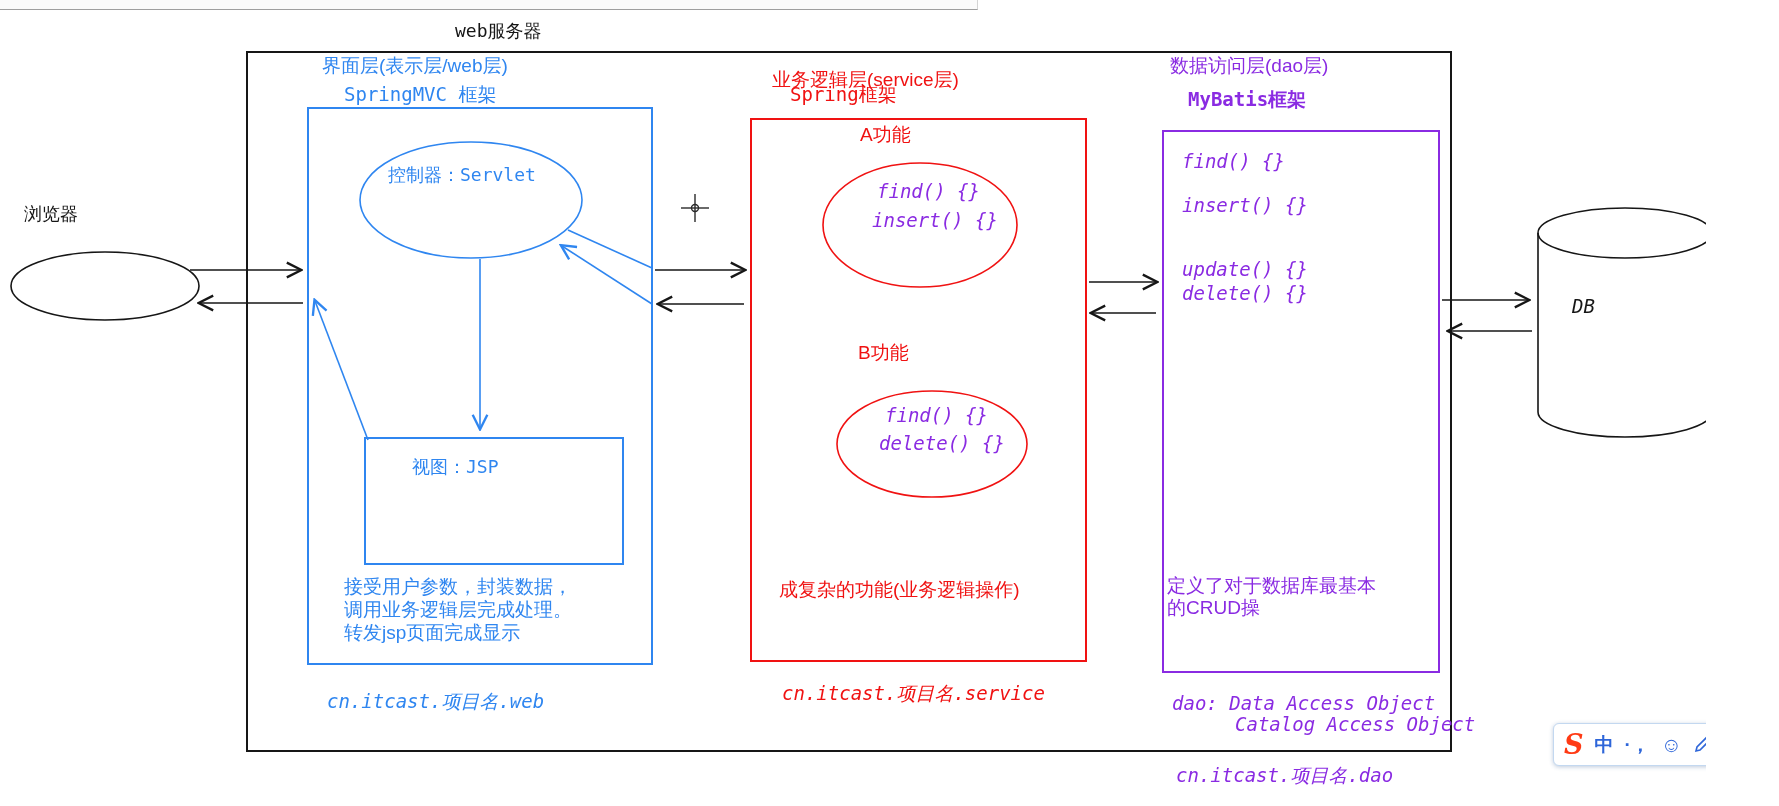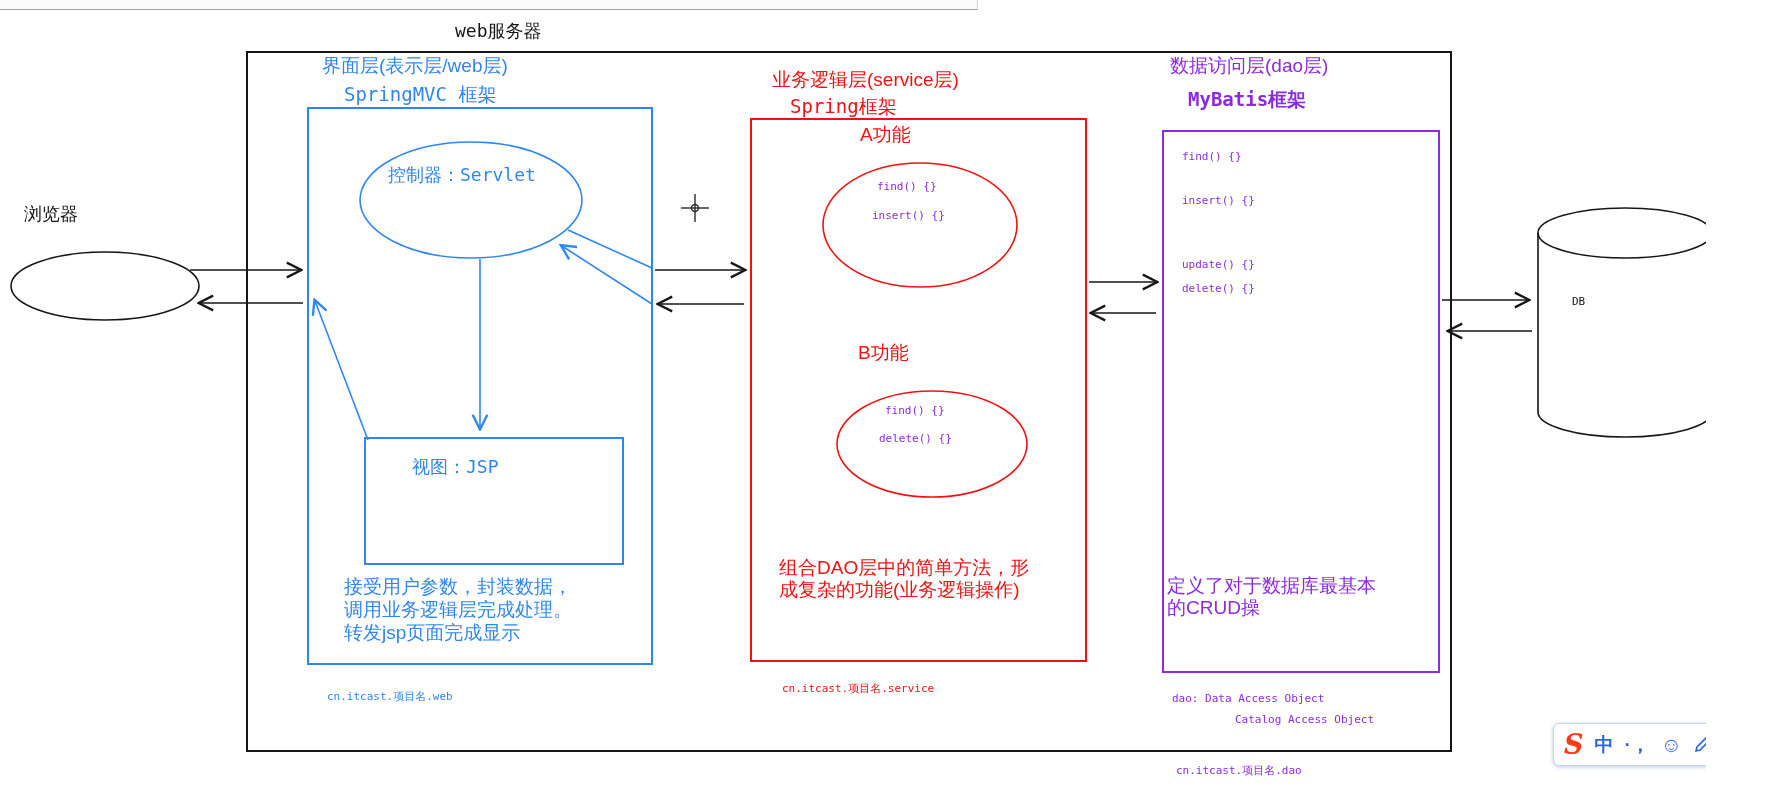--- a/index.html
+++ b/index.html
@@ -14,21 +14,21 @@
   .b-red{border-color:var(--red,#f01212);}
   .b-purple{border-color:var(--purple,#8a2be2);}
   .txt{position:absolute;white-space:pre;line-height:1.2;}
   .mono{font-family:"DejaVu Sans Mono","Liberation Mono",monospace;}
   .blue{color:var(--blue,#2f86f0);}
   .red{color:var(--red,#f01212);}
   .purple{color:var(--purple,#8a2be2);}
   .black{color:#161616;}
   .s19{font-size:19px;}
   .s18{font-size:18px;}
-  .s17{font-size:11px;}
+  .s17{font-size:19px;font-style:italic;}
   .tight{line-height:23px;}
   .ime{position:absolute;left:1553px;top:723px;width:246px;height:43px;background:#ffffff;
        border:1px solid #c3d8f0;border-radius:6px;box-shadow:0 1px 4px rgba(40,80,140,.30);
        display:flex;align-items:center;gap:11px;padding:0 10px;box-sizing:border-box;}
   .ime .logo{font-size:27px;font-weight:bold;font-style:italic;color:var(--ime_logo,#ff3a14);
              font-family:"DejaVu Serif",serif;line-height:1;}
   .ime .ic{color:var(--ime_icon,#2e66d9);font-size:19px;font-weight:bold;line-height:1;}
   .ime .smiley{font-size:21px;font-weight:normal;}
   .ime svg{display:block;}
 </style>
@@ -95,28 +95,27 @@
   <div class="txt blue s19" style="left:322px;top:55px;">界面层(表示层/web层)</div>
   <div class="txt blue s19 mono" style="left:344px;top:83px;">SpringMVC 框架</div>
   <div class="txt blue s18 mono" style="left:388px;top:164px;">控制器：Servlet</div>
   <div class="txt blue s18 mono" style="left:412px;top:456px;">视图：JSP</div>
   <div class="txt blue s19 tight" style="left:344px;top:575px;">接受用户参数，封装数据，</div>
   <div class="txt blue s19 tight" style="left:344px;top:598px;">调用业务逻辑层完成处理。</div>
   <div class="txt blue s19 tight" style="left:344px;top:621px;">转发jsp页面完成显示</div>
   <div class="txt blue s17 mono" style="left:327px;top:690px;">cn.itcast.项目名.web</div>
 
   <div class="txt red s19" style="left:772px;top:69px;">业务逻辑层(service层)</div>
-  <div class="txt red s19 mono" style="left:790px;top:95px;text-align:right;">Spring框架</div>
+  <div class="txt red s19 mono" style="left:790px;top:83px;text-align:right;">Spring框架</div>
   <div class="txt red s19" style="left:860px;top:124px;">A功能</div>
   <div class="txt purple s17 mono" style="left:877px;top:180px;">find() {}</div>
   <div class="txt purple s17 mono" style="left:872px;top:209px;">insert() {}</div>
   <div class="txt red s19" style="left:858px;top:342px;">B功能</div>
   <div class="txt purple s17 mono" style="left:885px;top:404px;">find() {}</div>
   <div class="txt purple s17 mono" style="left:879px;top:432px;">delete() {}</div>
-  <div class="txt red s19 tight" style="left:779px;top:556px;">组合DAO层中的简单方法，形</div>
   <div class="txt red s19 tight" style="left:779px;top:578px;">成复杂的功能(业务逻辑操作)</div>
   <div class="txt red s17 mono" style="left:782px;top:682px;">cn.itcast.项目名.service</div>
 
   <div class="txt purple s19" style="left:1170px;top:55px;">数据访问层(dao层)</div>
   <div class="txt purple s19 mono" style="left:1188px;top:88px;font-weight:bold;">MyBatis框架</div>
   <div class="txt purple s17 mono" style="left:1182px;top:150px;">find() {}</div>
   <div class="txt purple s17 mono" style="left:1182px;top:194px;">insert() {}</div>
   <div class="txt purple s17 mono" style="left:1182px;top:238px;margin-top:20px;">update() {}</div>
   <div class="txt purple s17 mono" style="left:1182px;top:282px;">delete() {}</div>
   <div class="txt purple s19 tight" style="left:1167px;top:574px;">定义了对于数据库最基本</div>

